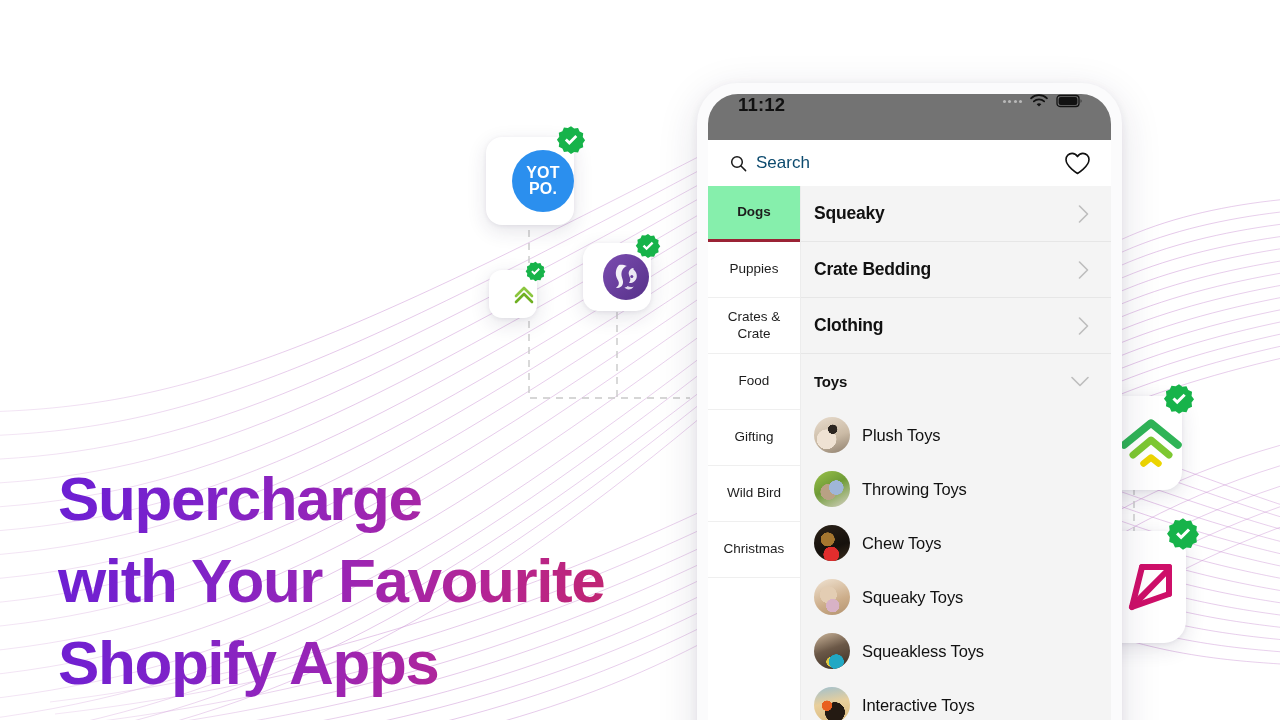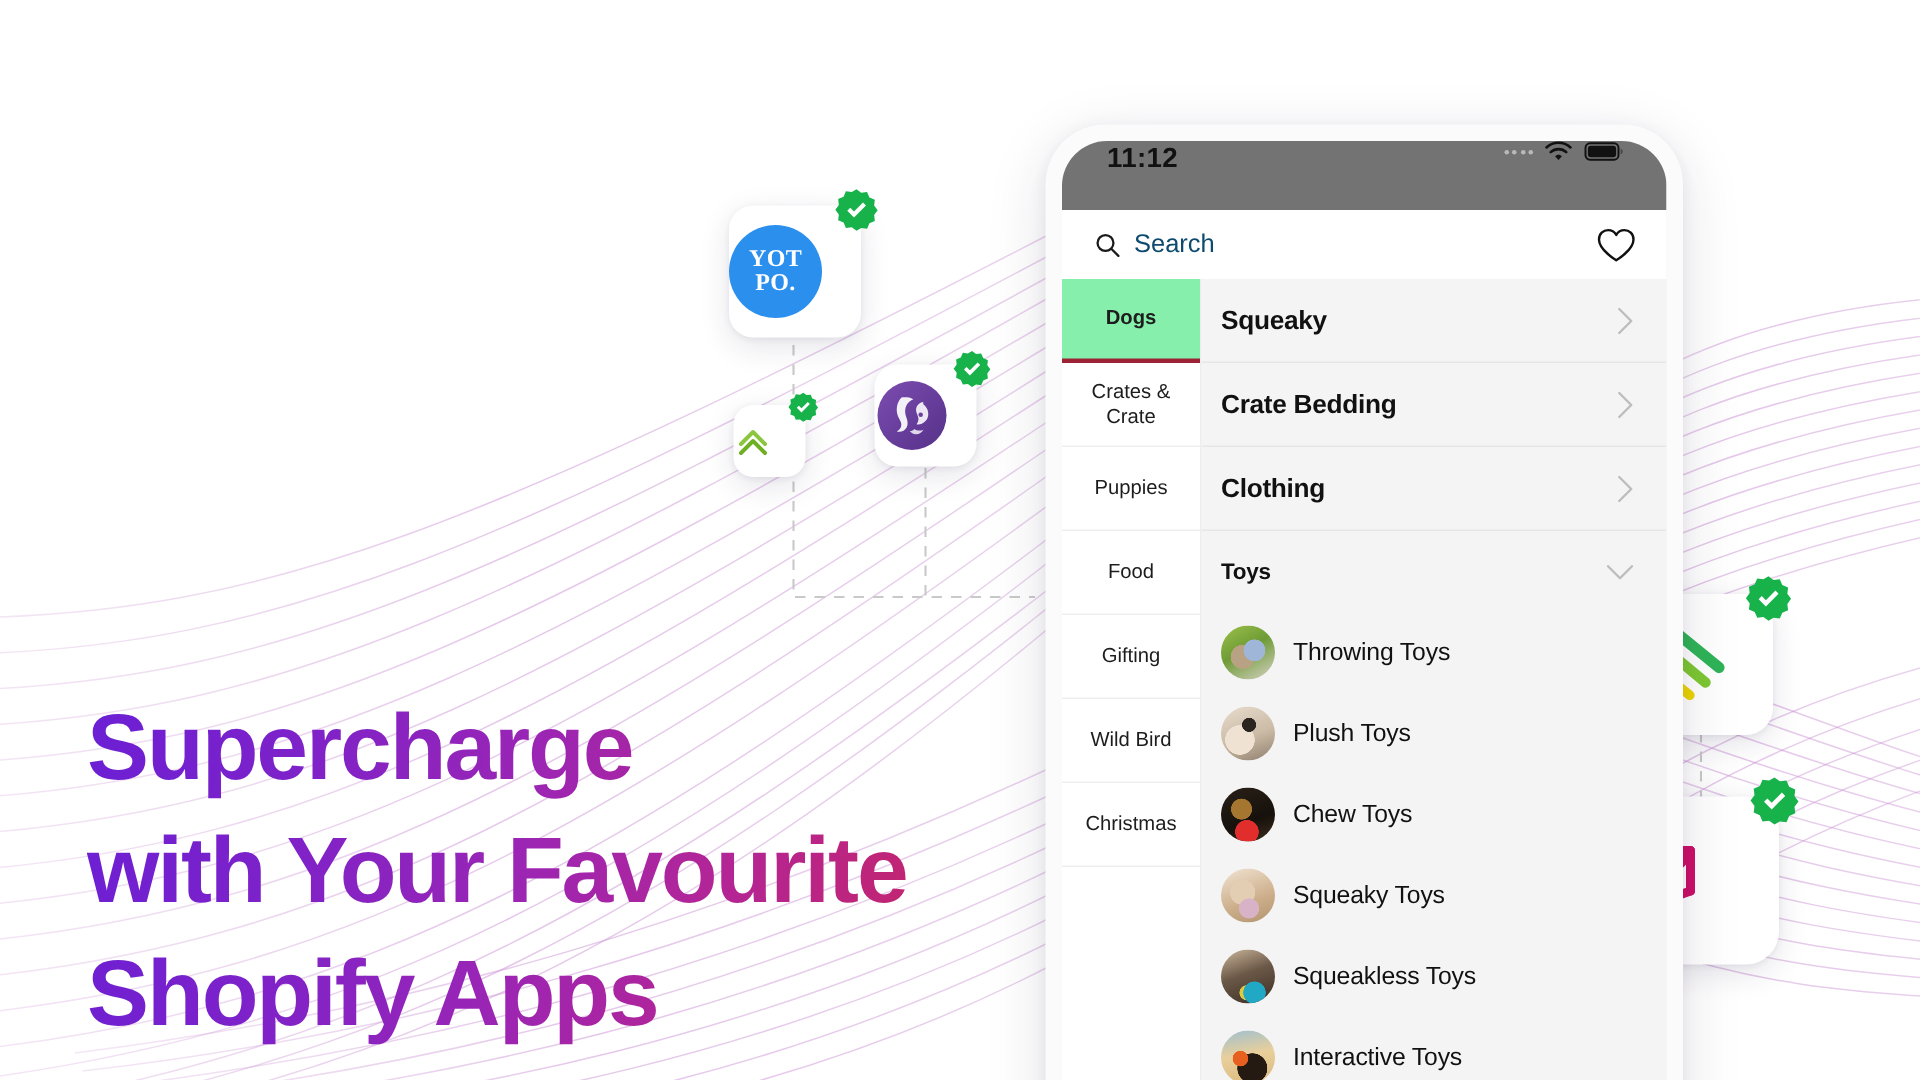--- a/index.html
+++ b/index.html
@@ -129,21 +129,21 @@
   }
   .thumb .g { position: absolute; inset: 0; }
   .prod-name { font-size: 16.5px; color: #111; letter-spacing: -.1px; }
 
   
   .app-card {
     position: absolute;
     background: #fff;
     border-radius: 16px;
     box-shadow: 0 6px 20px rgba(40,30,70,.12), 0 1px 4px rgba(40,30,70,.07);
-    display: flex; align-items: center; justify-content: flex-start; font-family: Liberation Serif, serif;
+    display: flex; align-items: center; justify-content: flex-end;
   }
   .verify {
     position: absolute;
     width: 30px; height: 30px;
     right: -12px; top: -12px;
   }
   .verify.sm { width: 21px; height: 21px; right: -9px; top: -9px; }
 
   .yotpo-circle {
     width: 62px; height: 62px; border-radius: 50%;
@@ -345,22 +345,22 @@
         </span>
         <svg width="27" height="25" viewBox="0 0 27 25">
           <path d="M13.5 22.5C13.5 22.5 2 15.6 2 8.6 2 5 4.8 2.4 8.1 2.4c2.3 0 4.3 1.3 5.4 3.2 1.1-1.9 3.1-3.2 5.4-3.2C22.2 2.4 25 5 25 8.6c0 7-11.5 13.9-11.5 13.9z" stroke="#111" stroke-width="1.6" fill="none" stroke-linejoin="round"></path>
         </svg>
       </div>
 
       <div class="body-split">
 
         <div class="cat-rail">
           <div class="cat sel">Dogs</div>
+          <div class="cat">Puppies</div>
           <div class="cat">Crates &amp; Crate</div>
-          <div class="cat">Puppies</div>
           <div class="cat">Food</div>
           <div class="cat">Gifting</div>
           <div class="cat">Wild Bird</div>
           <div class="cat">Christmas</div>
         </div>
 
         <div class="list-col">
 
           <div class="sec-row">
             <span class="sec-title">Squeaky</span>
@@ -386,40 +386,40 @@
           <div class="sec-row" style="border-bottom:none;height:54px;">
             <span class="sec-title small">Toys</span>
             <svg class="chev" width="18" height="11" viewBox="0 0 18 11">
               <path d="M1 1.5 L9 9.5 L17 1.5" stroke="currentColor" stroke-width="1.6" fill="none" stroke-linecap="round" stroke-linejoin="round"></path>
             </svg>
           </div>
 
           <div class="prod-row">
             <span class="thumb">
               <span class="g" style="background:
+                radial-gradient(circle at 52% 34%, #2b2520 0 15%, transparent 16%),
+                radial-gradient(circle at 35% 62%, #efe2d3 0 30%, transparent 31%),
+                linear-gradient(160deg,#e8dccd 0%,#cbbba6 55%,#8e7f6d 100%)"></span>
+            </span>
+            <span class="prod-name">Plush Toys</span>
+          </div>
+
+          <div class="prod-row">
+            <span class="thumb">
+              <span class="g" style="background:
                 radial-gradient(circle at 62% 46%, #9fb6d8 0 24%, transparent 25%),
                 radial-gradient(circle at 40% 58%, #b9a184 0 26%, transparent 27%),
                 linear-gradient(150deg,#9cc24a 0%,#6e9b36 45%,#d8d2c6 100%)"></span>
             </span>
             <span class="prod-name">Throwing Toys</span>
           </div>
 
           <div class="prod-row">
             <span class="thumb">
               <span class="g" style="background:
-                radial-gradient(circle at 52% 34%, #2b2520 0 15%, transparent 16%),
-                radial-gradient(circle at 35% 62%, #efe2d3 0 30%, transparent 31%),
-                linear-gradient(160deg,#e8dccd 0%,#cbbba6 55%,#8e7f6d 100%)"></span>
-            </span>
-            <span class="prod-name">Plush Toys</span>
-          </div>
-
-          <div class="prod-row">
-            <span class="thumb">
-              <span class="g" style="background:
                 radial-gradient(circle at 48% 82%, #e22d2d 0 22%, transparent 23%),
                 radial-gradient(circle at 38% 40%, #a5762f 0 22%, transparent 23%),
                 linear-gradient(160deg,#2a2118 0%,#16110c 60%,#3c2d1d 100%)"></span>
             </span>
             <span class="prod-name">Chew Toys</span>
           </div>
 
           <div class="prod-row">
             <span class="thumb">
               <span class="g" style="background:

